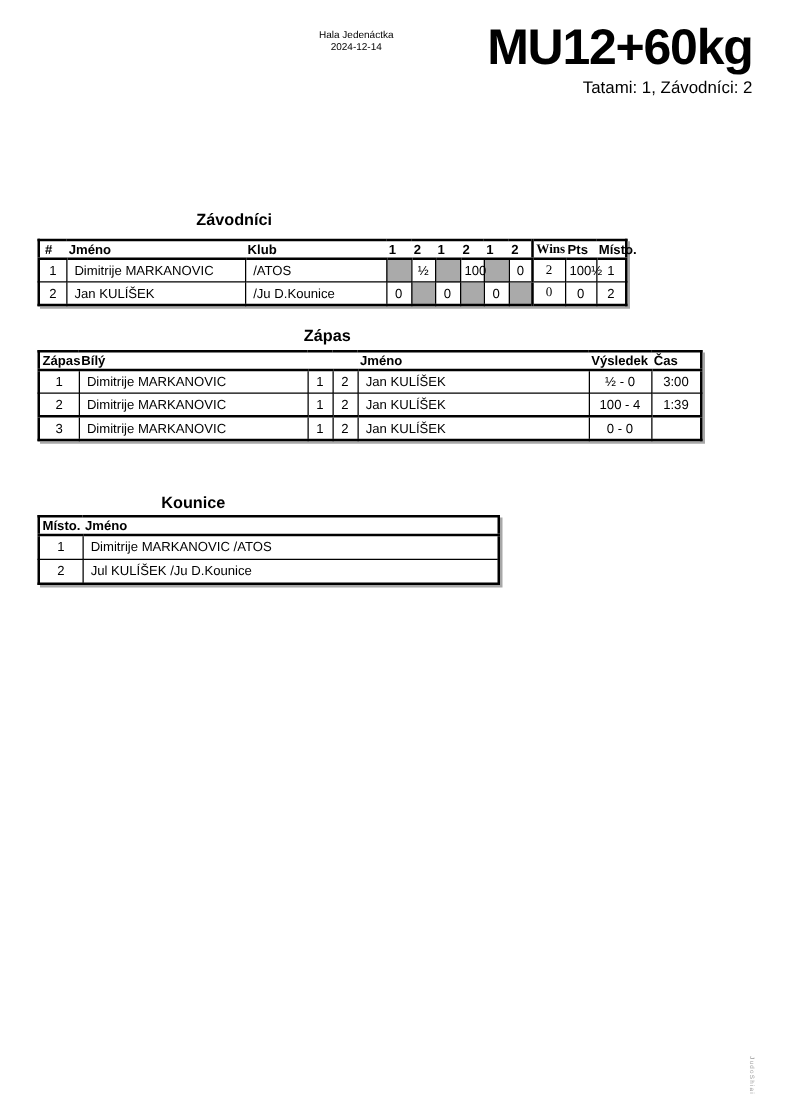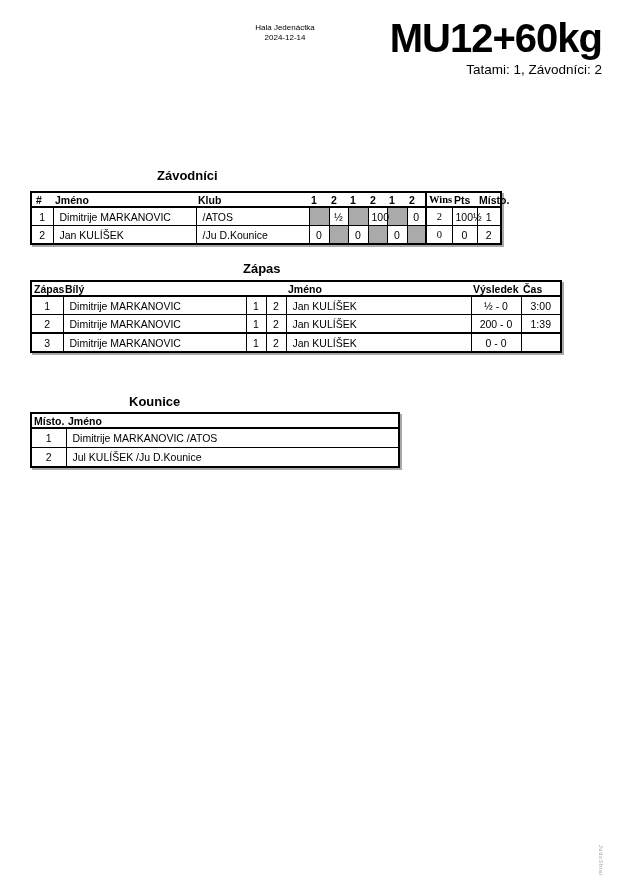--- a/index.html
+++ b/index.html
@@ -161,21 +161,21 @@
       <td class="left">Jan KULÍŠEK</td>
       <td>½ - 0</td>
       <td>3:00</td>
     </tr>
     <tr>
       <td>2</td>
       <td class="left">Dimitrije MARKANOVIC</td>
       <td>1</td>
       <td>2</td>
       <td class="left">Jan KULÍŠEK</td>
-      <td>200 - 0</td>
+      <td>100 - 4</td>
       <td>1:39</td>
     </tr>
     <tr class="bt2">
       <td>3</td>
       <td class="left">Dimitrije MARKANOVIC</td>
       <td>1</td>
       <td>2</td>
       <td class="left">Jan KULÍŠEK</td>
       <td>0 - 0</td>
       <td></td>

